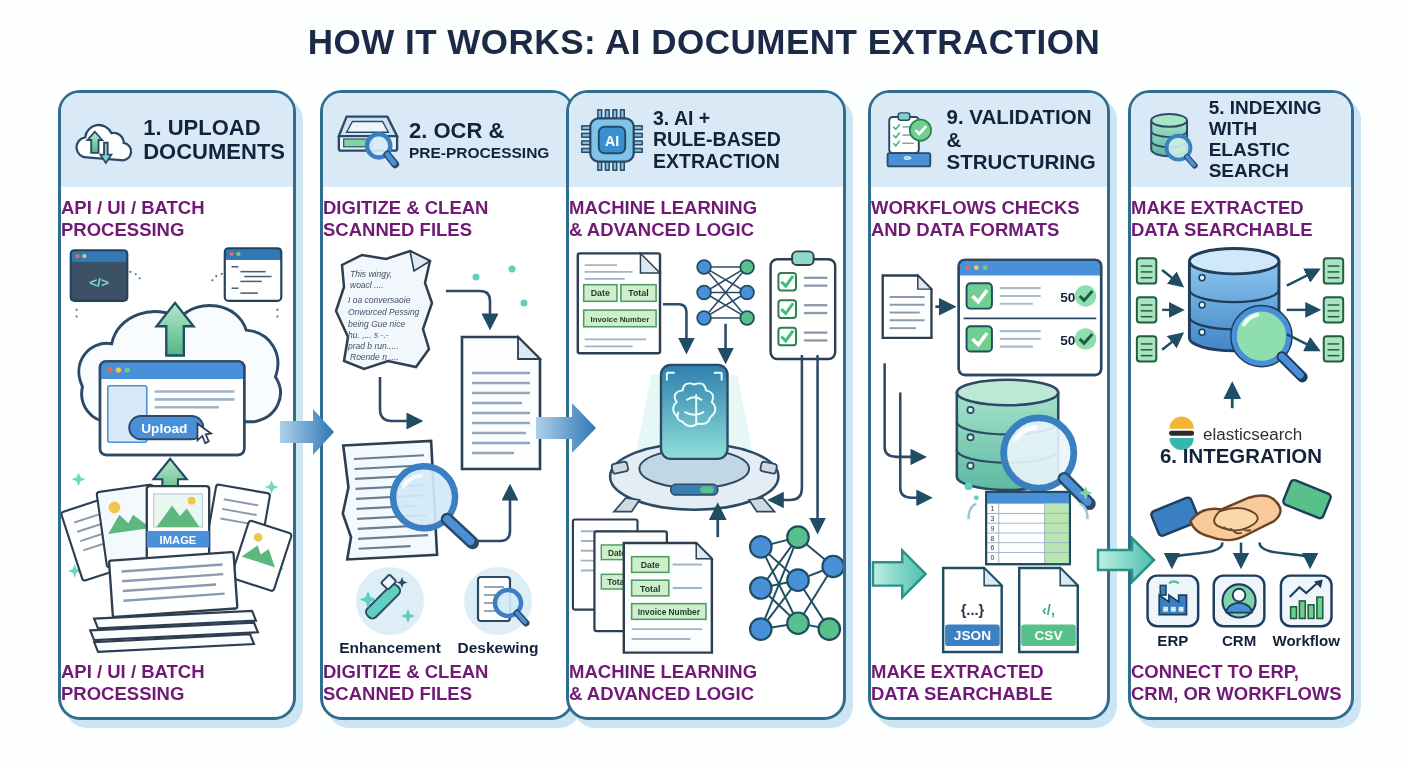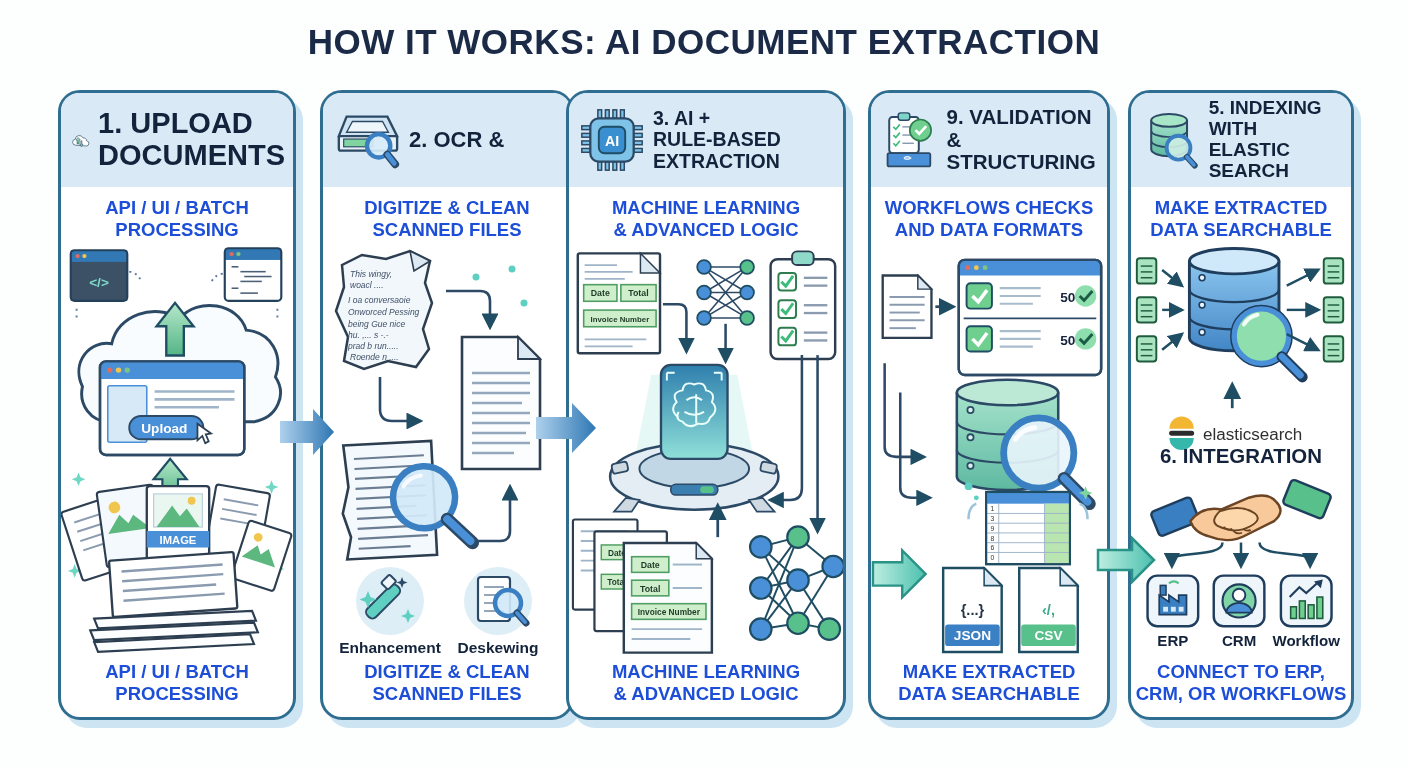--- a/index.html
+++ b/index.html
@@ -6,22 +6,22 @@
   #canvas{position:relative;width:1408px;height:768px;background:#fdfefe;overflow:hidden;
           font-family:"Liberation Sans",sans-serif;}
   .main-title{position:absolute;top:22px;left:0;width:100%;text-align:center;
               font-size:35px;font-weight:800;letter-spacing:.5px;color:#1b2a47;}
   .card{position:absolute;top:90px;height:630px;background:#fff;border:3px solid #2f6e91;
         border-radius:22px;box-shadow:7px 8px 0 #cde5f3;box-sizing:border-box;}
   .card-hdr{position:absolute;top:0;left:0;right:0;height:94px;background:#d9eaf6;
             border-radius:18px 18px 0 0;display:flex;align-items:center;padding:0 8px 0 10px;
             gap:8px;box-sizing:border-box;}
   .hdr-title{font-weight:bold;color:#14233c;line-height:1.1;}
-  .sub,.cap{position:absolute;left:0;right:0;text-align:center;font-weight:bold;
-            font-size:18.5px;line-height:1.18;color:#1d4ed8;}
+  .sub,.cap{position:absolute;left:0;right:0;font-weight:bold;
+            font-size:18.5px;line-height:1.18;color:#701a75;}
   .sub{top:104px;}
   .cap{bottom:12px;}
   .illus{position:absolute;top:148px;left:0;width:100%;height:422px;}
   .flow-arrow{position:absolute;}
   svg text{font-family:"Liberation Sans",sans-serif;}
   .hand{font-family:"DejaVu Sans",sans-serif;font-style:italic;}
 </style>
 </head>
 <body>
 
@@ -61,21 +61,21 @@
 
 <div class="main-title">HOW IT WORKS: AI DOCUMENT EXTRACTION</div>
 
 <div class="card" style="left:58px;width:238px">
   <div class="card-hdr">
     <svg width="66" height="62" viewBox="0 0 70 62">
       <path d="M17,50 a11,11 0 0 1 -1.5,-21.9 a15,15 0 0 1 28.6,-4.6 a11,11 0 0 1 13.4,10.7 a9.5,9.5 0 0 1 -3,18.8 z" fill="#fff" stroke="#2c4a66" stroke-width="2.5"></path>
       <polygon points="26,22 34,31 30,31 30,45 22,45 22,31 18,31" fill="url(#gGreen)" stroke="#2c4a66" stroke-width="2"></polygon>
       <polygon points="36,34 36,47 32,47 38,56 44,47 40,47 40,34" fill="#7fd4c8" stroke="#2c4a66" stroke-width="2"></polygon>
     </svg>
-    <div class="hdr-title" style="font-size:29px">
+    <div class="hdr-title" style="font-size:22px">
       <div>1. UPLOAD</div>
       <div>DOCUMENTS</div>
     </div>
   </div>
   <div class="sub">
     <div>API / UI / BATCH</div>
         <div>PROCESSING</div>
   </div>
   <svg class="illus" viewBox="0 0 238 422">
 
@@ -206,20 +206,21 @@
       <polygon points="14,6 56,6 66,26 6,26" fill="#cfe3f2" stroke="#2c4a66" stroke-width="2.4"></polygon>
       <polygon points="20,11 51,11 57,22 14,22" fill="#eef6fc" stroke="#2c4a66" stroke-width="1.4"></polygon>
       <rect x="6" y="26" width="60" height="15" rx="2" fill="#e8f1f8" stroke="#2c4a66" stroke-width="2.4"></rect>
       <rect x="11" y="29" width="30" height="8" fill="#7fd4a0" stroke="#2c4a66" stroke-width="1.2"></rect>
       <circle cx="47" cy="36" r="12" fill="#d6ecf9" fill-opacity=".92" stroke="#3a7fc1" stroke-width="4.5"></circle>
       <line x1="56" y1="45" x2="64" y2="55" stroke="#2c4a66" stroke-width="8" stroke-linecap="round"></line>
       <line x1="56" y1="45" x2="63" y2="54" stroke="#4a90d9" stroke-width="5" stroke-linecap="round"></line>
     </svg>
     <div class="hdr-title">
       <div style="font-size:22px">2. OCR &amp;</div>
+      <div style="font-size:15.5px">PRE-PROCESSING</div>
     </div>
   </div>
   <div class="sub">
     <div>DIGITIZE &amp; CLEAN</div>
         <div>SCANNED FILES</div>
   </div>
   <svg class="illus" viewBox="0 0 238 422">
 
     <g>
       <polygon points="14,24 34,14 58,18 82,10 102,20 97,42 104,62 95,88 101,108 88,126 60,120 36,128 16,120 20,96 8,70 16,46" fill="#f2f7fb" stroke="#2c3e50" stroke-width="2.5"></polygon>

